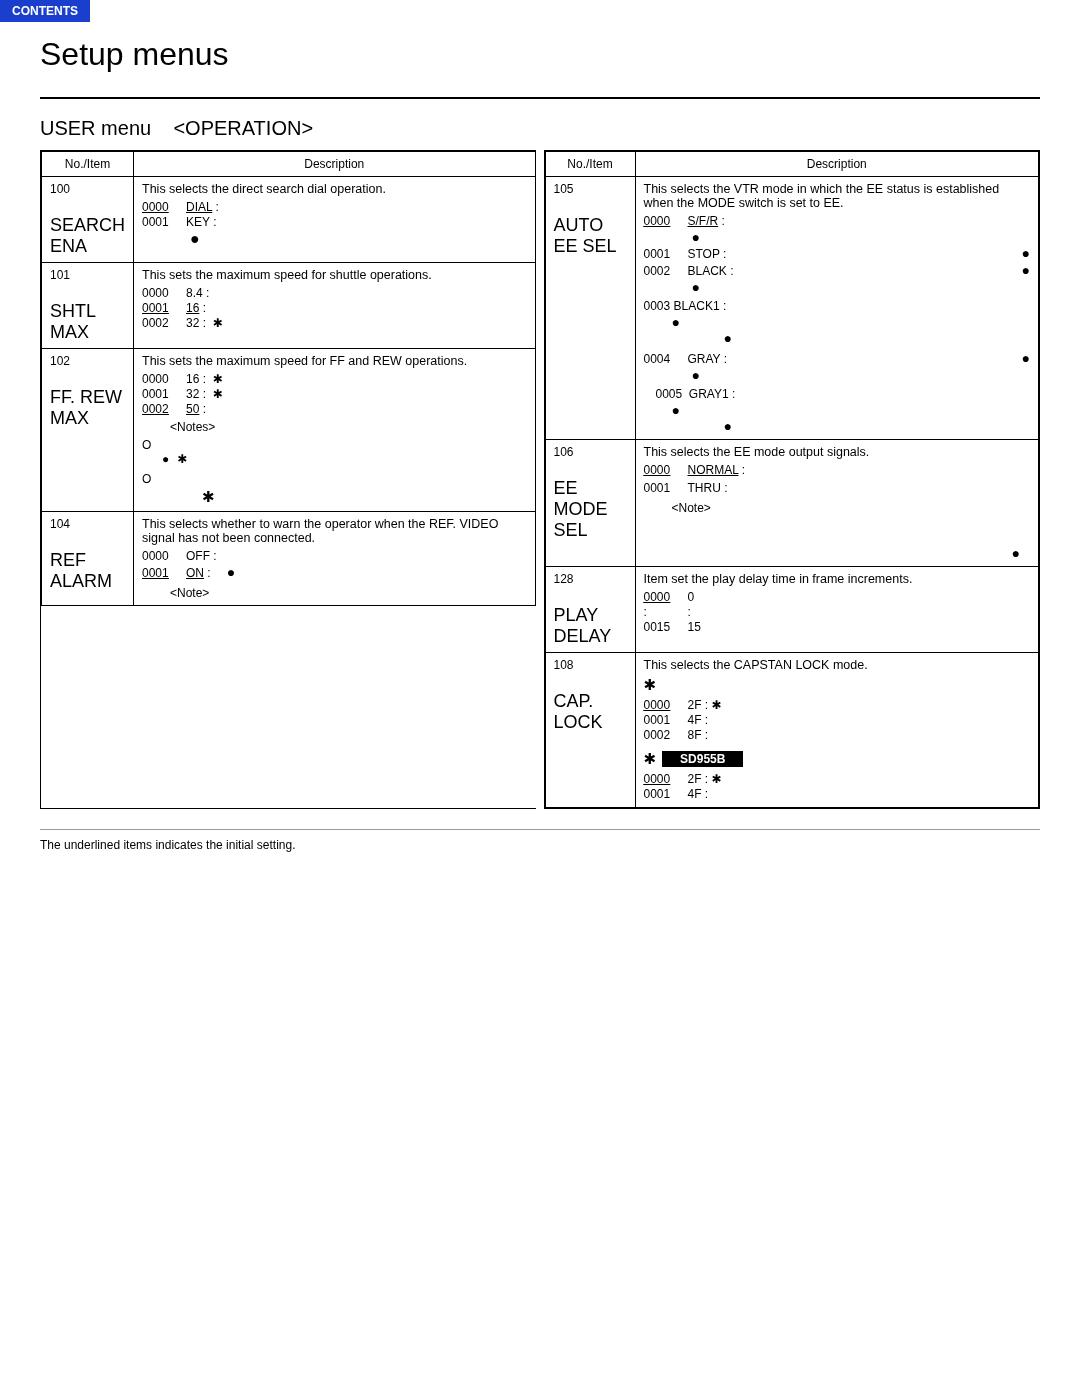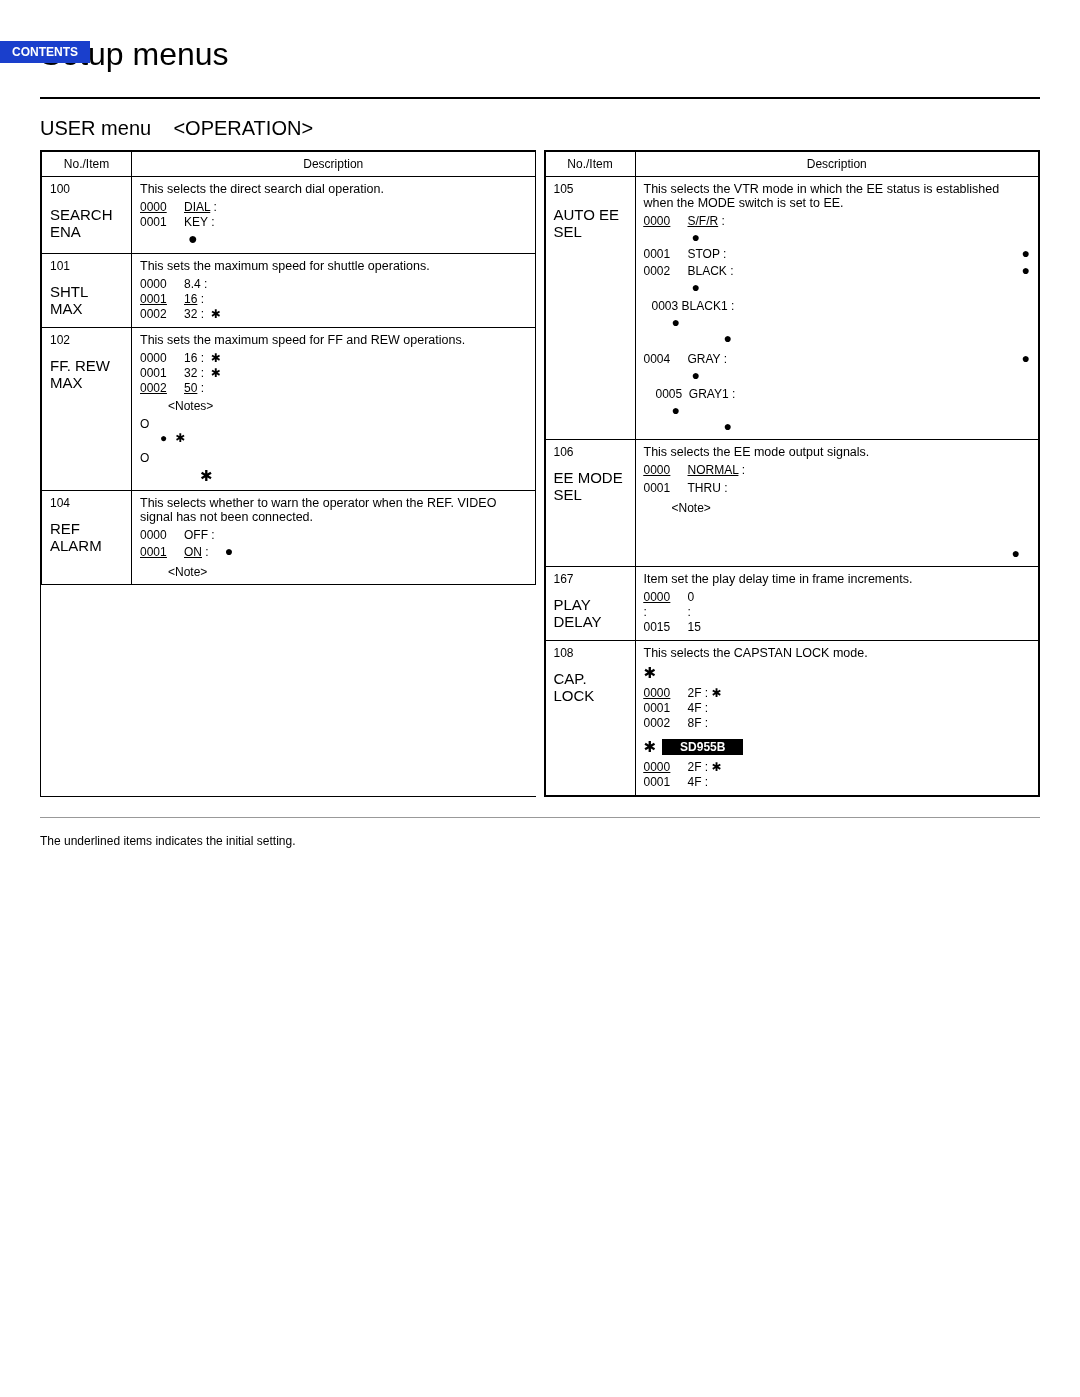--- a/index.html
+++ b/index.html
@@ -15,21 +15,20 @@
     .contents-tab {
       display: inline-block;
       background: #1a3fcc;
       color: #fff;
       font-size: 12px;
       font-weight: bold;
       padding: 4px 12px;
       position: absolute;
       top: 0;
       left: 0;
-      margin-top: 41px;
     }
     .page-title {
       font-size: 32px;
       font-weight: normal;
       margin-top: 36px;
       margin-left: 40px;
       padding-bottom: 24px;
       border-bottom: 2px solid #000;
       margin-right: 40px;
     }
@@ -55,28 +54,28 @@
       font-size: 12.5px;
     }
     th {
       text-align: center;
       font-weight: normal;
       background: #fff;
       font-size: 12px;
     }
     .col-item { width: 90px; }
     .item-num { font-size: 12px; }
-    .item-name { font-size: 15px; font-weight: normal; margin-top: 10px; }
+    .item-name { font-size: 18px; font-weight: normal; margin-top: 19px; }
     .underline { text-decoration: underline; }
     .note-text { font-size: 12px; margin-top: 4px; margin-left: 28px; }
     .footer-note {
       margin: 20px 40px;
       font-size: 12px;
       border-top: 1px solid #999;
-      padding-top: 16px;
+      padding-top: 8px;
     }
     .options-block { margin-top: 4px; }
     .opt-row { display: flex; align-items: baseline; margin-bottom: 1px; gap: 8px; }
     .opt-code { min-width: 36px; font-size: 12px; }
     .opt-val { font-size: 12px; }
     .desc-cell { font-size: 12.5px; }
   </style>
 </head>
 <body>
 
@@ -234,21 +233,21 @@
                 <span class="opt-code">0001</span>
                 <span class="opt-val">STOP :</span>
                 <span style="font-size:14px; margin-left:auto;">●</span>
               </div>
               <div class="opt-row">
                 <span class="opt-code">0002</span>
                 <span class="opt-val">BLACK :</span>
                 <span style="font-size:14px; margin-left:auto;">●</span>
               </div>
               <div style="margin-left:48px; font-size:14px;">●</div>
-              <div class="opt-row" style="margin-top:4px;margin-left:8px;">
+              <div class="opt-row" style="margin-top:4px;">
                 <span class="opt-val">0003 BLACK1 :</span>
               </div>
               <div style="margin-left:28px; font-size:14px;">●</div>
               <div style="margin-left:80px; font-size:14px;">●</div>
               <div class="opt-row" style="margin-top:4px;">
                 <span class="opt-code">0004</span>
                 <span class="opt-val">GRAY :</span>
                 <span style="font-size:14px; margin-left:auto;">●</span>
               </div>
               <div style="margin-left:48px; font-size:14px;">●</div>
@@ -278,21 +277,21 @@
                 <span class="opt-val">THRU :</span>
               </div>
             </div>
             <div class="note-text" style="margin-top:6px;">&lt;Note&gt;</div>
             <div style="margin-top: 30px; text-align:right; font-size:14px; padding-right:10px;">●</div>
           </td>
         </tr>
 
         <tr>
           <td>
-            <div class="item-num">167</div>
+            <div class="item-num">128</div>
             <div class="item-name">PLAY DELAY</div>
           </td>
           <td class="desc-cell">
             <div>Item set the play delay time in frame increments.</div>
             <div class="options-block">
               <div class="opt-row">
                 <span class="opt-code underline"><u>0000</u></span>
                 <span class="opt-val">0</span>
               </div>
               <div class="opt-row">

